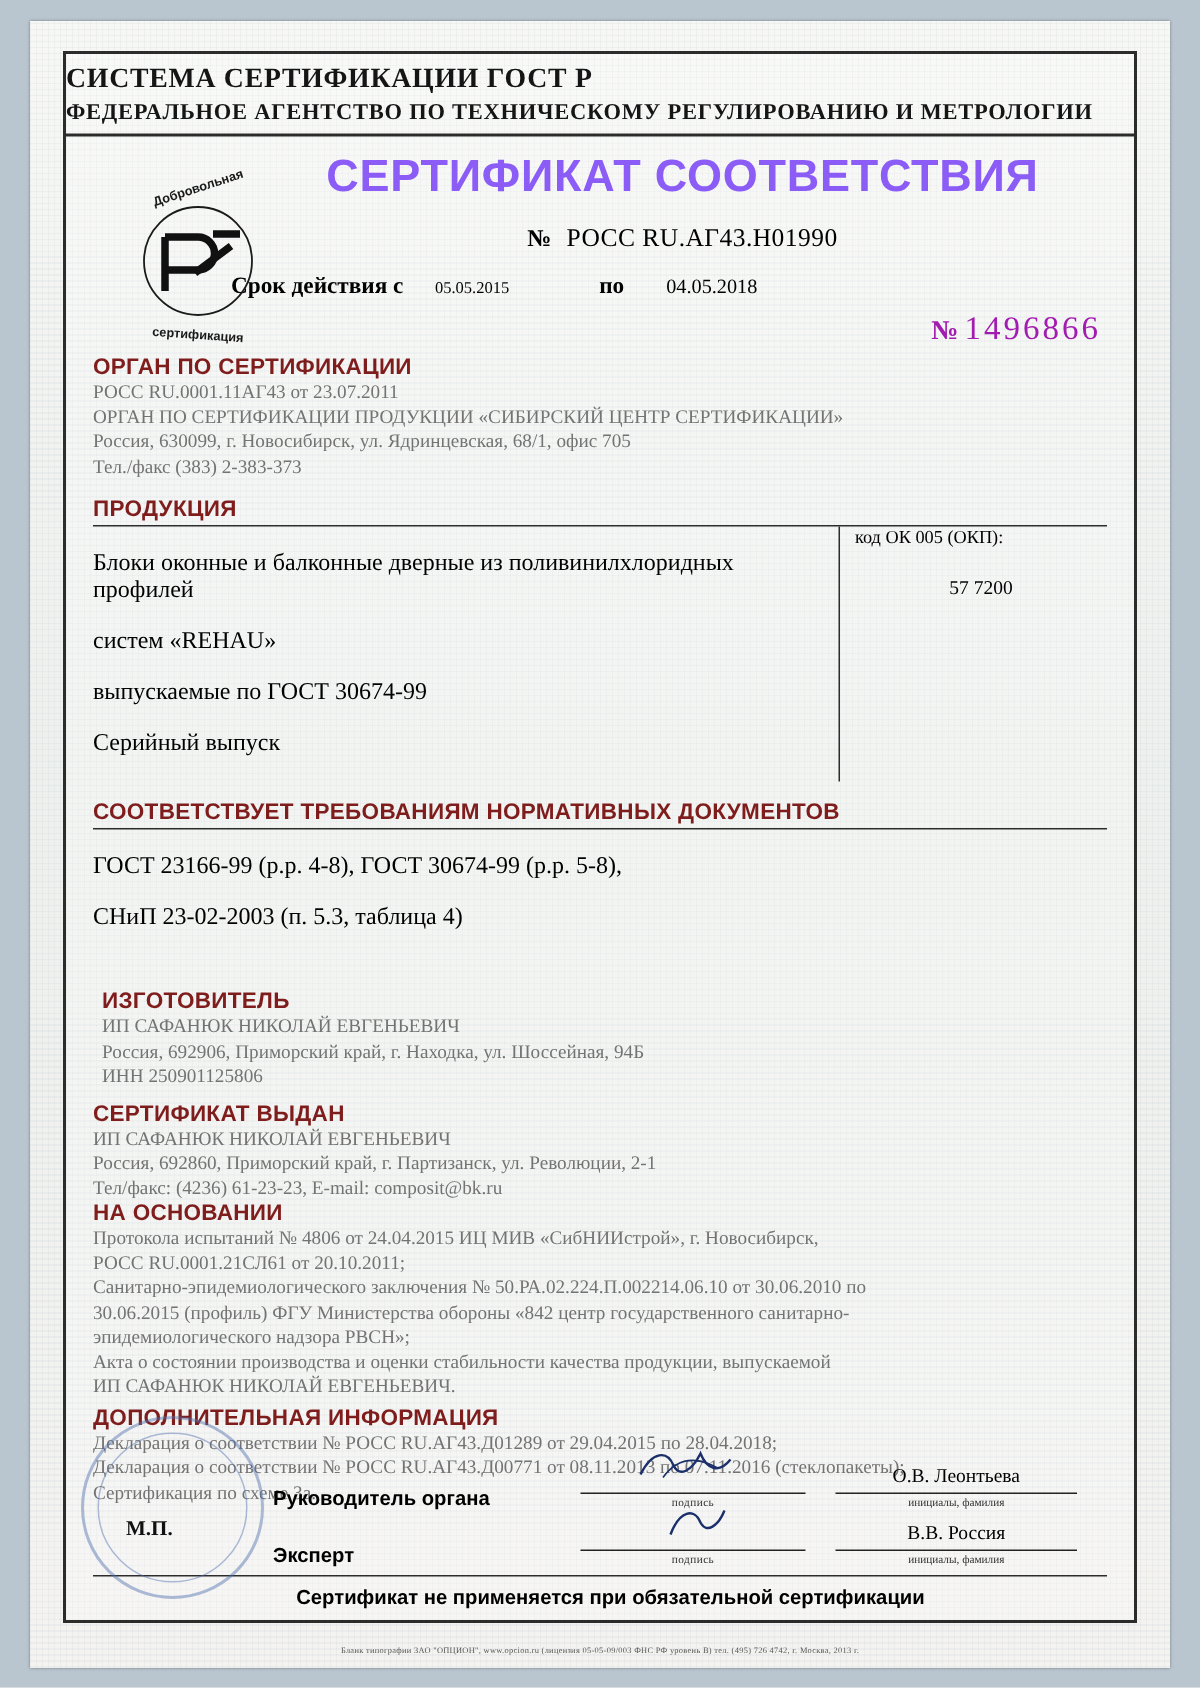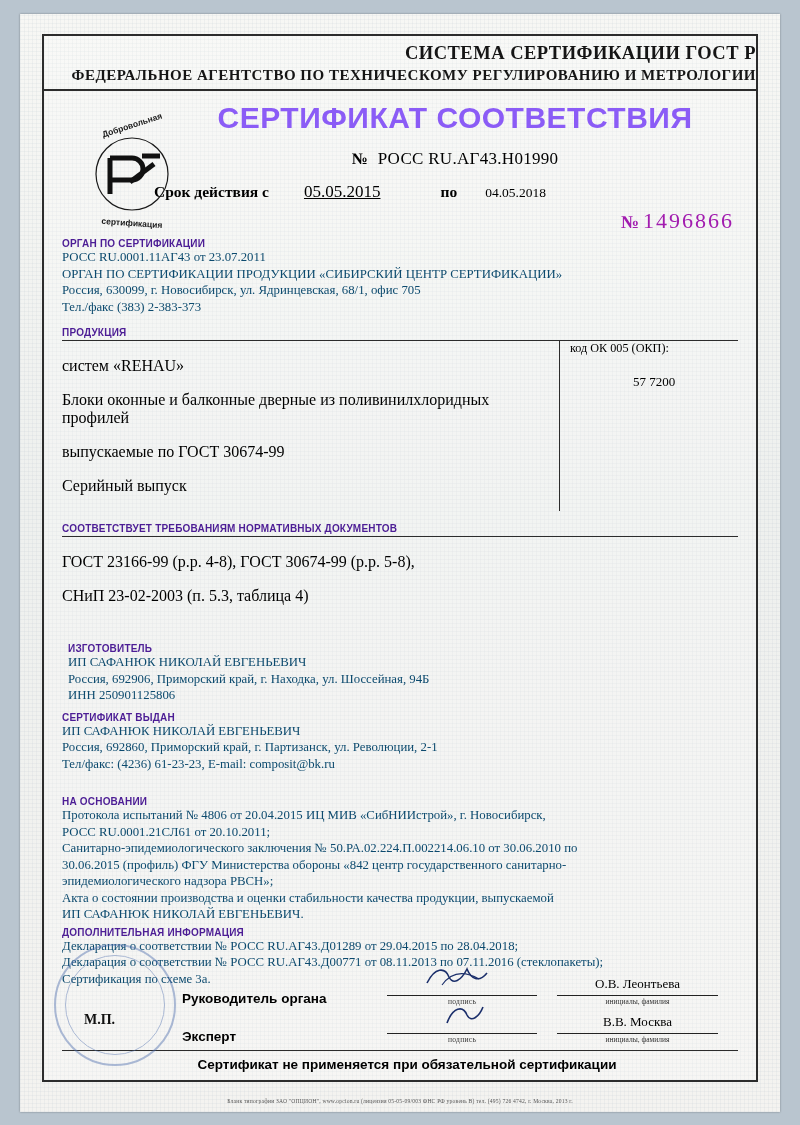--- a/index.html
+++ b/index.html
@@ -28,21 +28,21 @@
   }
   .frame{
     position:absolute;
     left:22px;top:20px;right:22px;bottom:30px;
     border:2px solid #2c2c2c;
     background:rgba(255,255,255,.25);
   }
   .inner{position:relative;width:100%;height:100%;}
 
   .hdr-line{
-    text-align:right;font-weight:bold;letter-spacing:.5px;
+    text-align:left;font-weight:bold;letter-spacing:.5px;
     color:#151515;
   }
   .hdr1{font-size:18.5px;padding-top:7px;}
   .hdr2{font-size:15px;padding-top:3px;padding-bottom:5px;}
   .rule{border-bottom:2px solid #2c2c2c;}
 
   .title{
     font-family:"Liberation Sans", sans-serif;
     font-weight:bold;font-size:30px;letter-spacing:.5px;
     color:#8b5cf6;text-align:center;
@@ -54,21 +54,21 @@
   }
   .numrow .lbl{font-weight:bold;font-size:16px;}
   .numrow .val{font-size:17px;letter-spacing:.3px;}
 
   .termrow{
     margin-left:110px;margin-top:13px;
     display:flex;align-items:baseline;
     font-size:15px;
   }
   .termrow .lbl{font-weight:bold;font-size:15.5px;}
-  .termrow .d1{margin-left:35px;font-size:17px;text-decoration:underline;}
+  .termrow .d1{margin-left:21px;font-size:11px;}
   .termrow .po{margin-left:60px;font-weight:bold;font-size:15.5px;}
   .termrow .d2{margin-left:28px;font-size:13.5px;}
 
   .blanknum{
     text-align:right;padding-right:22px;margin-top:6px;
     color:#a21caf;font-family:"Liberation Serif", serif;
   }
   .blanknum .n{font-size:18px;font-weight:bold;}
   .blanknum .v{font-size:22px;letter-spacing:2px;}
 
@@ -77,24 +77,24 @@
   }
   .emblem .arc-t,.emblem .arc-b{
     position:absolute;width:104px;text-align:center;
     font-size:8.5px;font-weight:bold;color:#1a1a1a;
     font-family:"Liberation Sans", sans-serif;
   }
 
   .sec{padding:0 18px;}
   .sec h3{
     font-family:"Liberation Sans", sans-serif;
-    font-size:10px;font-weight:bold;margin:0;color:#4c1d95;
+    font-size:15px;font-weight:bold;margin:0;color:#7f1d1d;
     letter-spacing:.2px;
   }
-  .sec p{margin:0;font-size:12.8px;line-height:16.5px;color:#0c4a6e;}
+  .sec p{margin:0;font-size:12.8px;line-height:16.5px;color:#737373;}
   .hline{border-top:1.6px solid #2c2c2c;}
 
   .twocol{display:flex;}
   .twocol .left{flex:1;padding-right:8px;}
   .twocol .right{
     width:168px;border-left:1.6px solid #2c2c2c;
     padding-left:10px;
   }
   .twocol .right .cap{font-size:12.2px;font-weight:normal;}
   .twocol .right .code{text-align:center;font-size:13px;margin-top:18px;}
@@ -185,22 +185,22 @@
         <p>Россия, 630099, г. Новосибирск,  ул. Ядринцевская, 68/1, офис 705</p>
         <p>Тел./факс  (383)  2-383-373</p>
       </div>
 
       <div class="sec" style="margin-top:12px;">
         <h3>ПРОДУКЦИЯ</h3>
       </div>
       <div class="hline" style="margin:2px 18px 0 18px;"></div>
       <div class="twocol" style="padding:0 18px;">
         <div class="left">
+          <p>Блоки  оконные и балконные дверные из поливинилхлоридных  профилей</p>
           <p>систем «REHAU»</p>
-          <p>Блоки  оконные и балконные дверные из поливинилхлоридных  профилей</p>
           <p>выпускаемые по ГОСТ 30674-99</p>
           <p>Серийный выпуск</p>
         </div>
         <div class="right">
           <div class="cap">код ОК 005 (ОКП):</div>
           <div class="code">57 7200</div>
         </div>
       </div>
 
       <div class="sec" style="margin-top:12px;">
@@ -221,23 +221,23 @@
         <p>ИНН  250901125806</p>
       </div>
 
       <div class="sec" style="margin-top:8px;">
         <h3>СЕРТИФИКАТ ВЫДАН</h3>
         <p>ИП САФАНЮК НИКОЛАЙ ЕВГЕНЬЕВИЧ</p>
         <p>Россия, 692860, Приморский край, г. Партизанск, ул. Революции, 2-1</p>
         <p>Тел/факс: (4236) 61-23-23, E-mail: composit@bk.ru</p>
       </div>
 
-      <div class="sec" style="margin-top:24px;">
+      <div class="sec" style="margin-top:0;">
         <h3>НА ОСНОВАНИИ</h3>
-        <p>Протокола испытаний № 4806 от 20.04.2015 ИЦ МИВ  «СибНИИстрой», г. Новосибирск,</p>
+        <p>Протокола испытаний № 4806 от 24.04.2015 ИЦ МИВ  «СибНИИстрой», г. Новосибирск,</p>
         <p>РОСС RU.0001.21СЛ61 от 20.10.2011;</p>
         <p>Санитарно-эпидемиологического заключения № 50.РА.02.224.П.002214.06.10 от 30.06.2010 по</p>
         <p>30.06.2015 (профиль) ФГУ Министерства обороны  «842 центр государственного санитарно-</p>
         <p>эпидемиологического надзора РВСН»;</p>
         <p>Акта о состоянии производства и оценки стабильности качества продукции, выпускаемой</p>
         <p>ИП САФАНЮК НИКОЛАЙ ЕВГЕНЬЕВИЧ.</p>
       </div>
 
       <div class="sec" style="margin-top:4px;">
         <h3>ДОПОЛНИТЕЛЬНАЯ ИНФОРМАЦИЯ</h3>
@@ -273,21 +273,21 @@
           <div class="role">Эксперт</div>
           <div class="sigblock">
             <div class="sigline">
               <svg width="150" height="22" viewBox="0 0 150 22" style="position:relative;top:-16px;">
                 <path d="M60 20 C66 4, 76 2, 80 12 C84 20, 92 14, 96 4" fill="none" stroke="#1b2f6b" stroke-width="1.6"></path>
               </svg>
             </div>
             <div class="sigcap">подпись</div>
           </div>
           <div class="namblock">
-            <div class="namtext">В.В. Москва</div>
+            <div class="namtext">В.В. Россия</div>
             <div class="namline"></div>
             <div class="namcap">инициалы, фамилия</div>
           </div>
         </div>
 
         <div class="hline" style="margin:6px 18px 0 18px;"></div>
         <div class="footline">Сертификат не применяется при обязательной сертификации</div>
         <div style="height:8px;"></div>
       </div>
 

